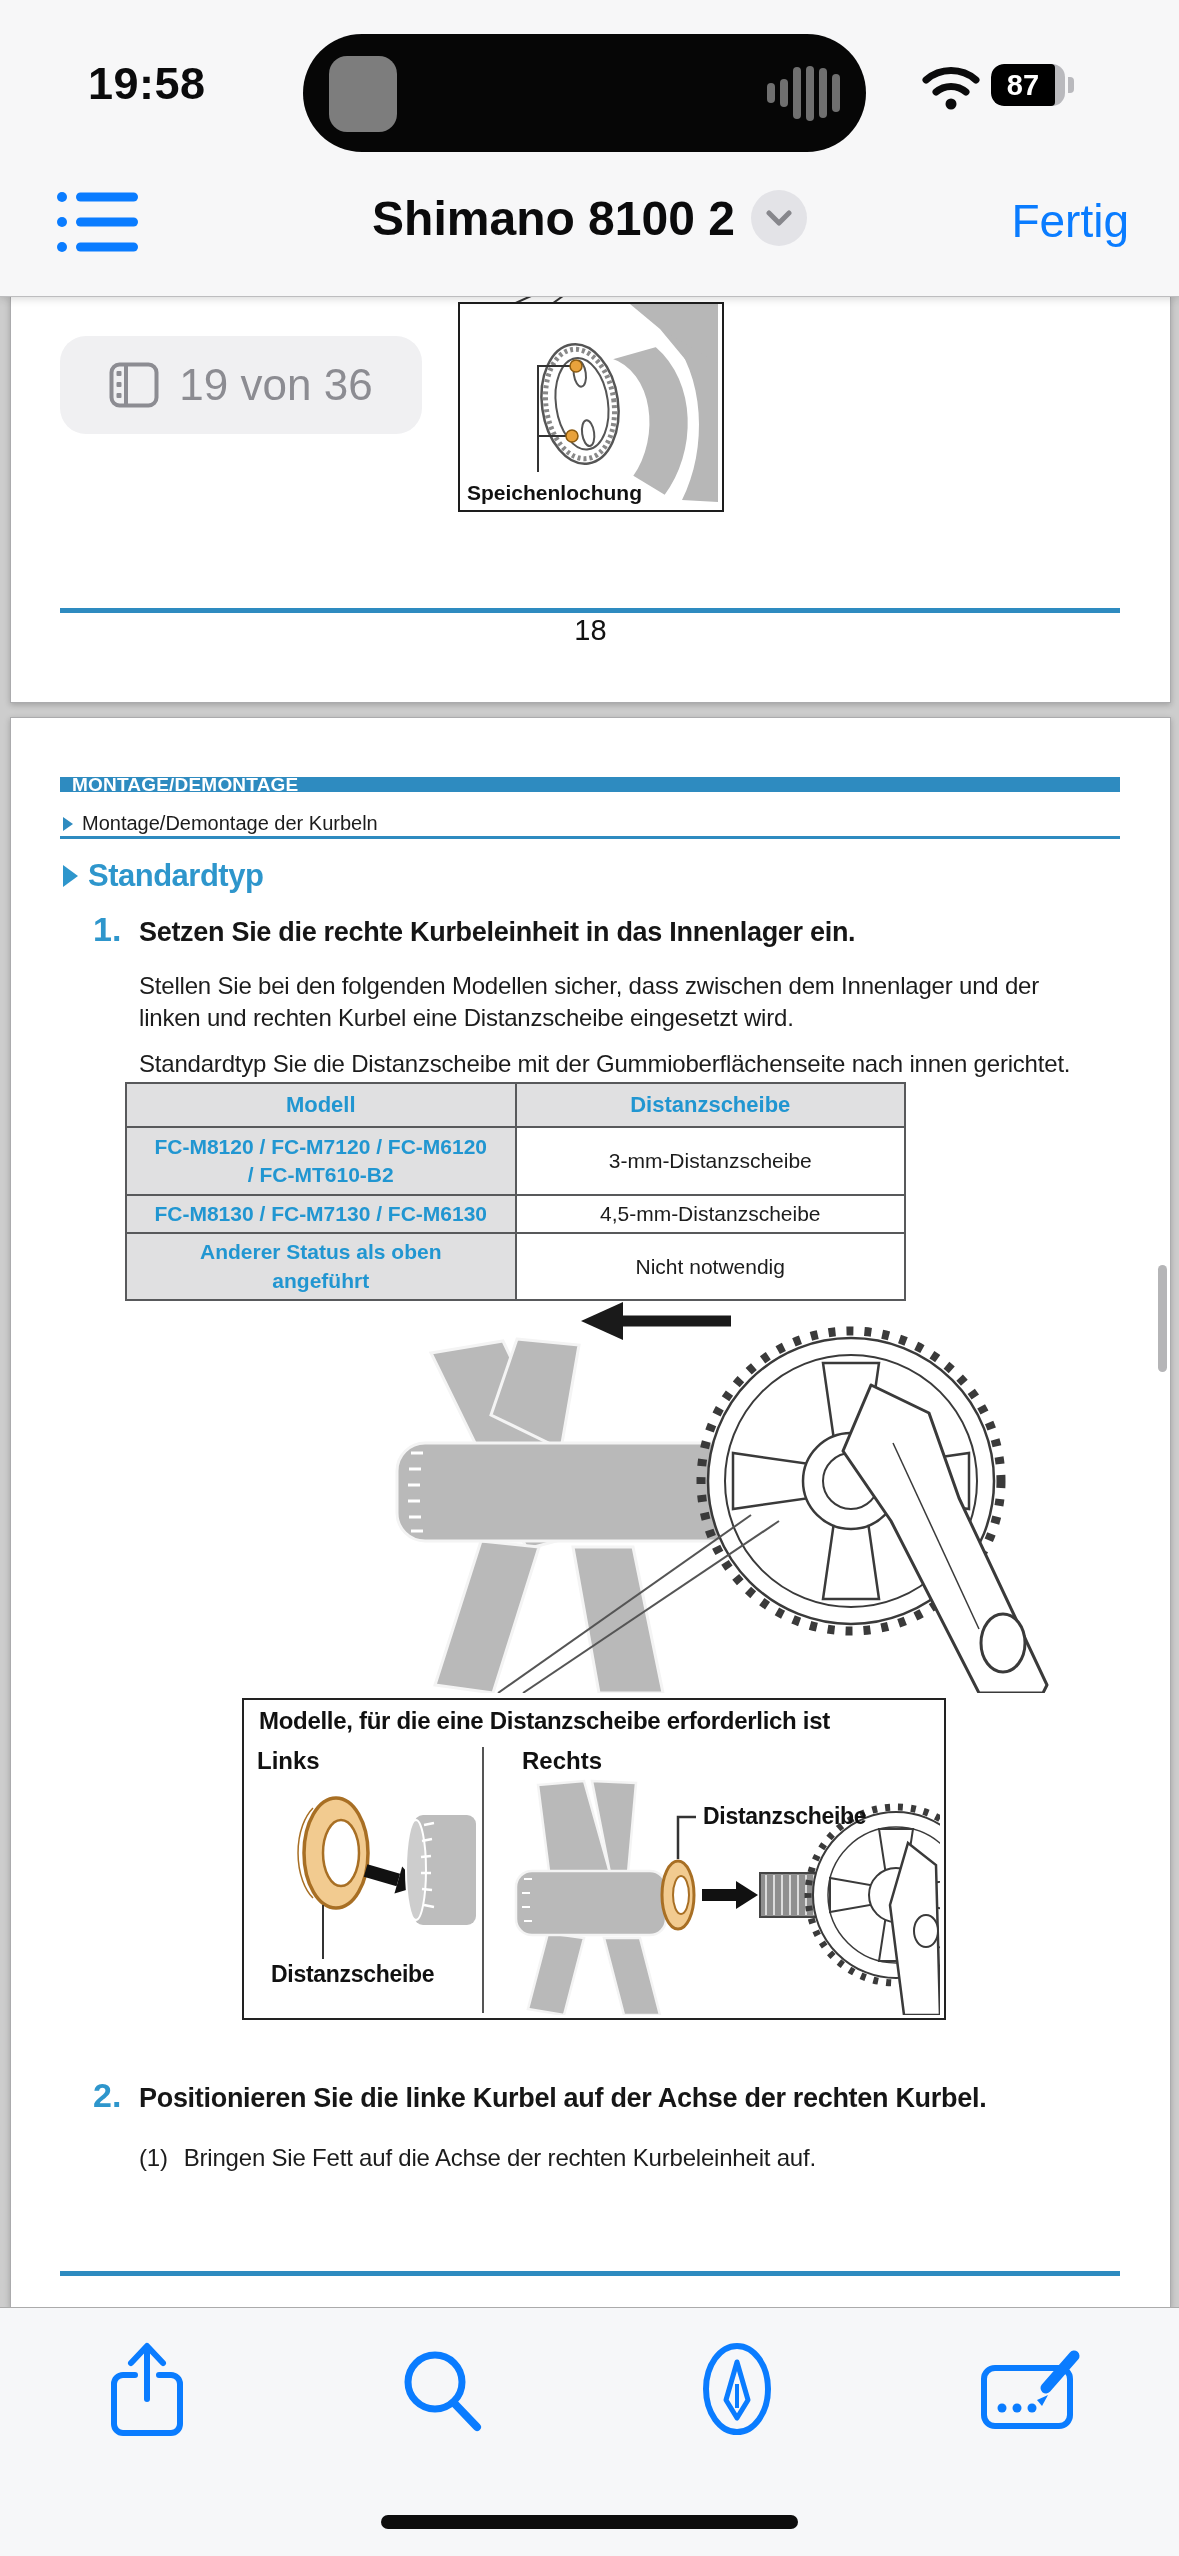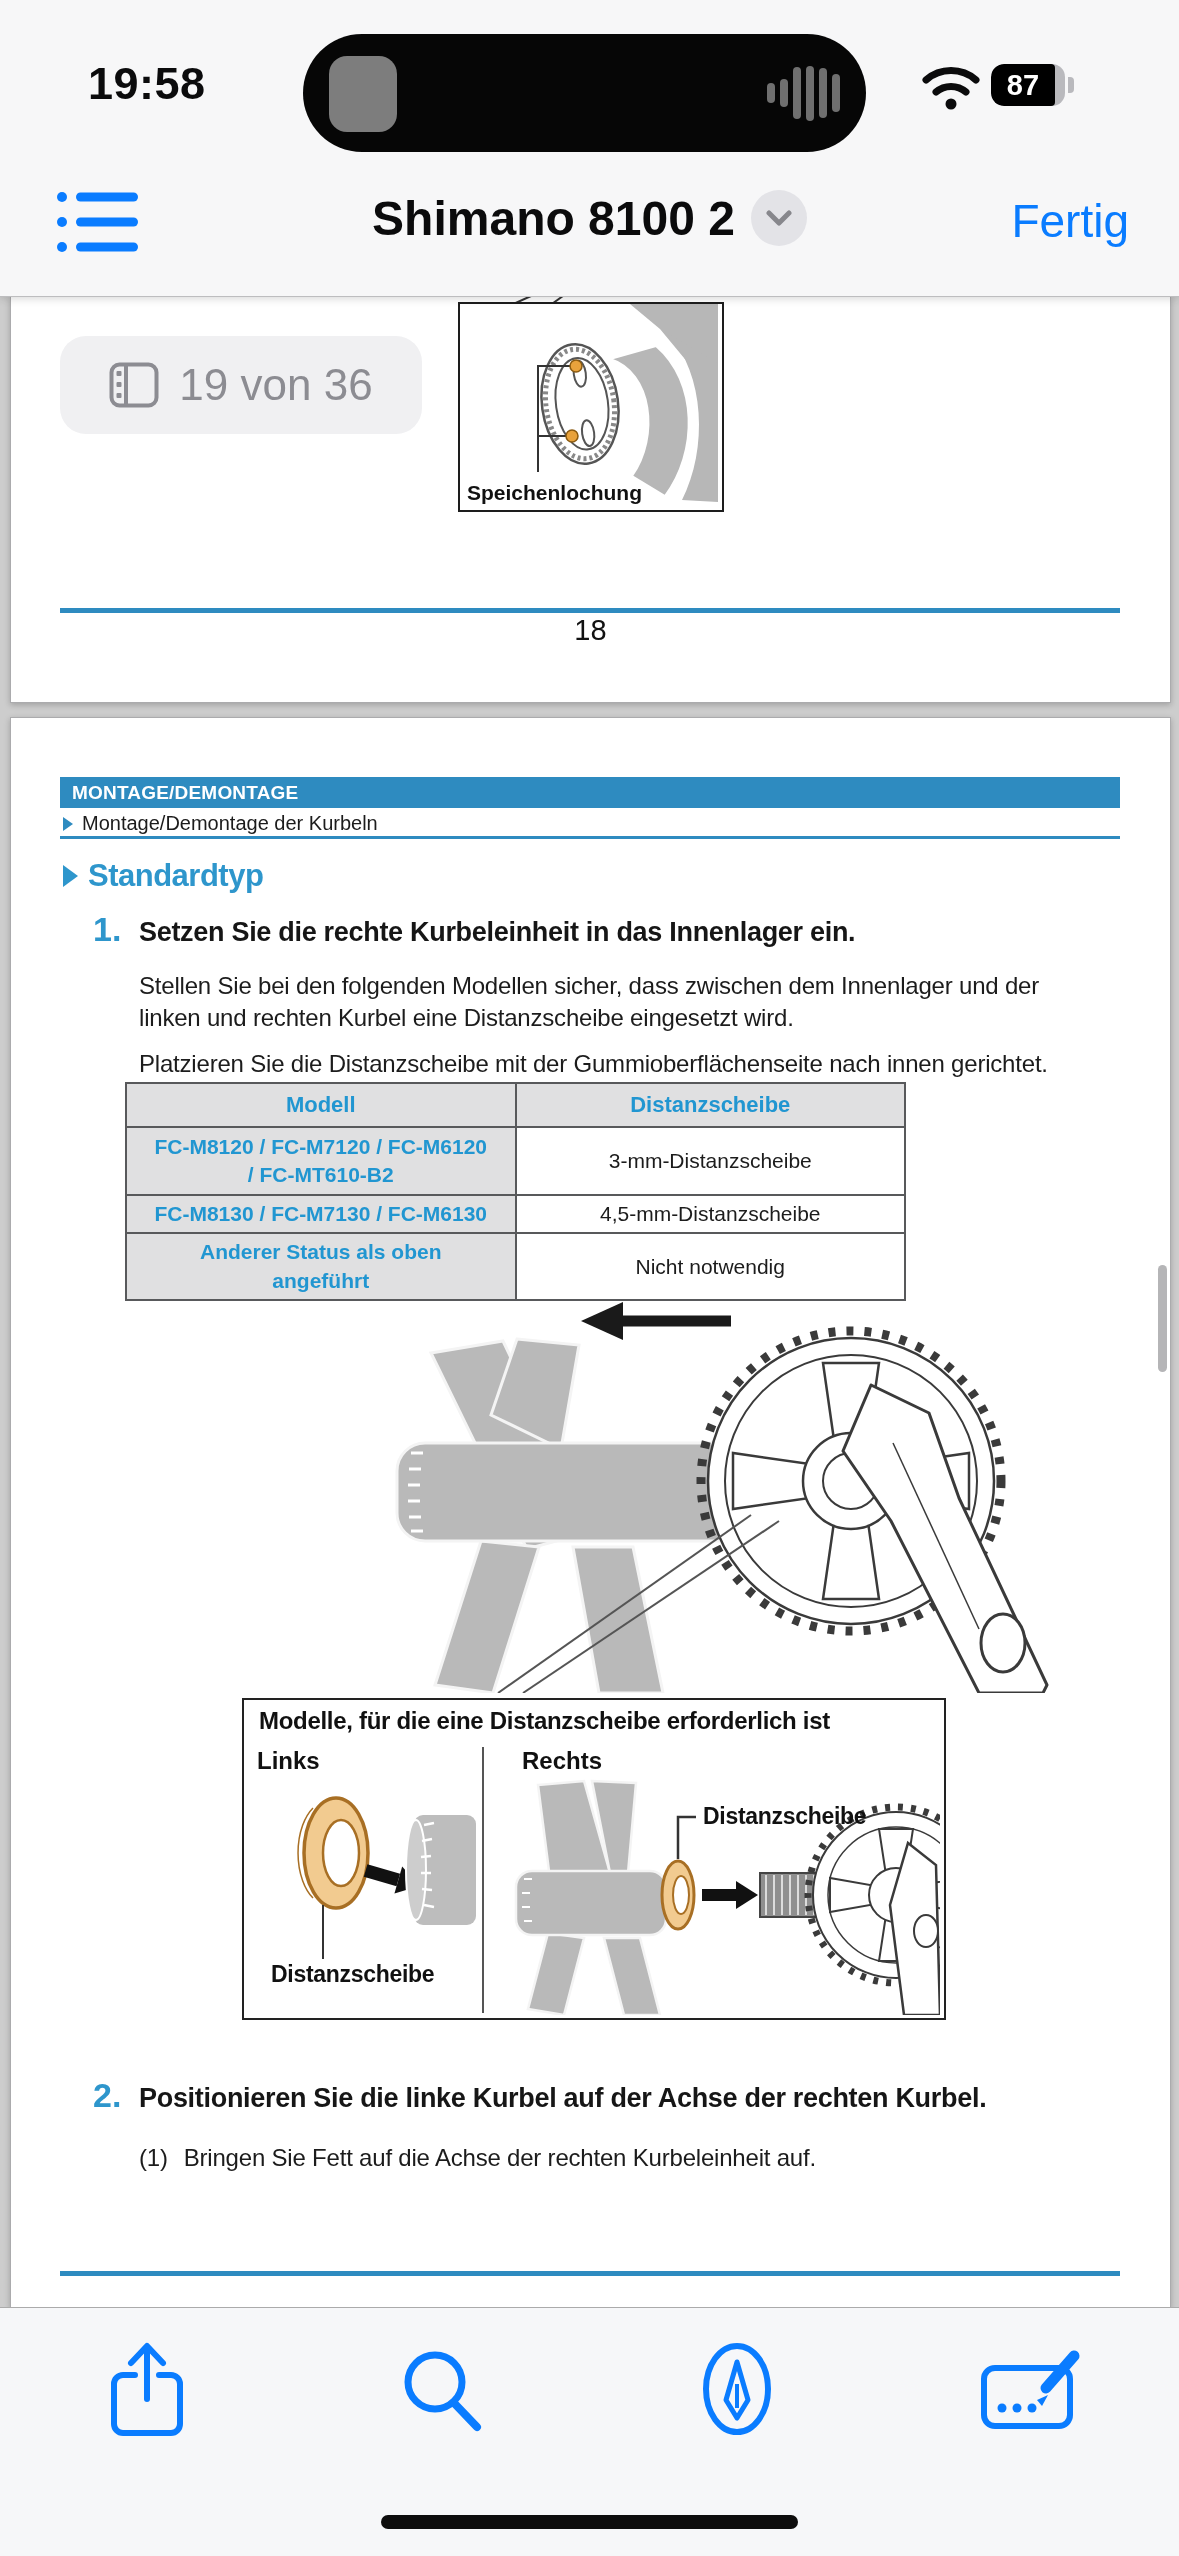--- a/index.html
+++ b/index.html
@@ -37,21 +37,21 @@
   .pill{
     position:absolute;left:49px;top:40px;width:362px;height:98px;border-radius:26px;background:#f0f0f2;
     display:flex;align-items:center;justify-content:center;gap:20px;color:#8c8c92;
   }
   .pill-label{font-size:44px;color:#8c8c92;}
   .figbox18{position:absolute;left:447px;top:6px;width:262px;height:206px;border:2.5px solid #1d1d1d;background:#fff;}
   .figbox18 .cap{position:absolute;left:7px;bottom:5px;font-size:21px;font-weight:700;color:#111;}
   .blue-rule{position:absolute;left:49px;width:1060px;height:5px;background:#2e8bc0;}
   .pageno{position:absolute;left:0;width:100%;text-align:center;top:318px;font-size:29px;color:#111;}
   
-  .banner{position:absolute;left:49px;top:59px;width:1060px;height:31px;background:#2e8bc0;color:#fff;
+  .banner{position:absolute;left:49px;top:59px;width:1060px;height:15px;background:#2e8bc0;color:#fff;
     font-size:19px;font-weight:700;display:flex;align-items:center;padding-left:12px;box-sizing:border-box;letter-spacing:.2px;}
   .crumb{position:absolute;left:52px;top:94px;display:flex;align-items:center;gap:9px;font-size:20px;color:#1c1c1c;}
   .tri{width:0;height:0;border-style:solid;}
   .tri-sm{border-width:7px 0 7px 10px;border-color:transparent transparent transparent #2e8bc0;}
   .crumb-rule{position:absolute;left:49px;top:118px;width:1060px;height:3px;background:#2e8bc0;}
   .h-standard{position:absolute;left:52px;top:140px;display:flex;align-items:center;gap:10px;}
   .tri-lg{border-width:11px 0 11px 15px;border-color:transparent transparent transparent #2e96cc;}
   .h-standard span{font-size:31px;font-weight:700;color:#2e96cc;letter-spacing:-.5px;}
   .step{position:absolute;display:flex;align-items:baseline;}
   .step-num{font-size:34px;font-weight:700;color:#2e96cc;width:46px;flex:none;}
@@ -191,21 +191,21 @@
     <div class="h-standard">
       <span class="tri tri-lg"></span>
       <span>Standardtyp</span>
     </div>
 
     <div class="step" style="left:82px;top:192px;width:1020px">
       <span class="step-num">1.</span>
       <span class="step-title">Setzen Sie die rechte Kurbeleinheit in das Innenlager ein.</span>
     </div>
     <div class="para" style="top:252px">Stellen Sie bei den folgenden Modellen sicher, dass zwischen dem Innenlager und der linken und rechten Kurbel eine Distanzscheibe eingesetzt wird.</div>
-    <div class="para" style="top:330px">Platzieren Sie die Distanzscheibe mit der Gummioberflächenseite nach innen gerichtet.</div>
+    <div class="para" style="top:330px">Standardtyp Sie die Distanzscheibe mit der Gummioberflächenseite nach innen gerichtet.</div>
 
     <table class="man-table">
       <colgroup>
           <col style="width:50%">
           <col style="width:50%">
         </colgroup>
       <tbody>
           <tr>
         <th>Modell</th>
         <th>Distanzscheibe</th>

